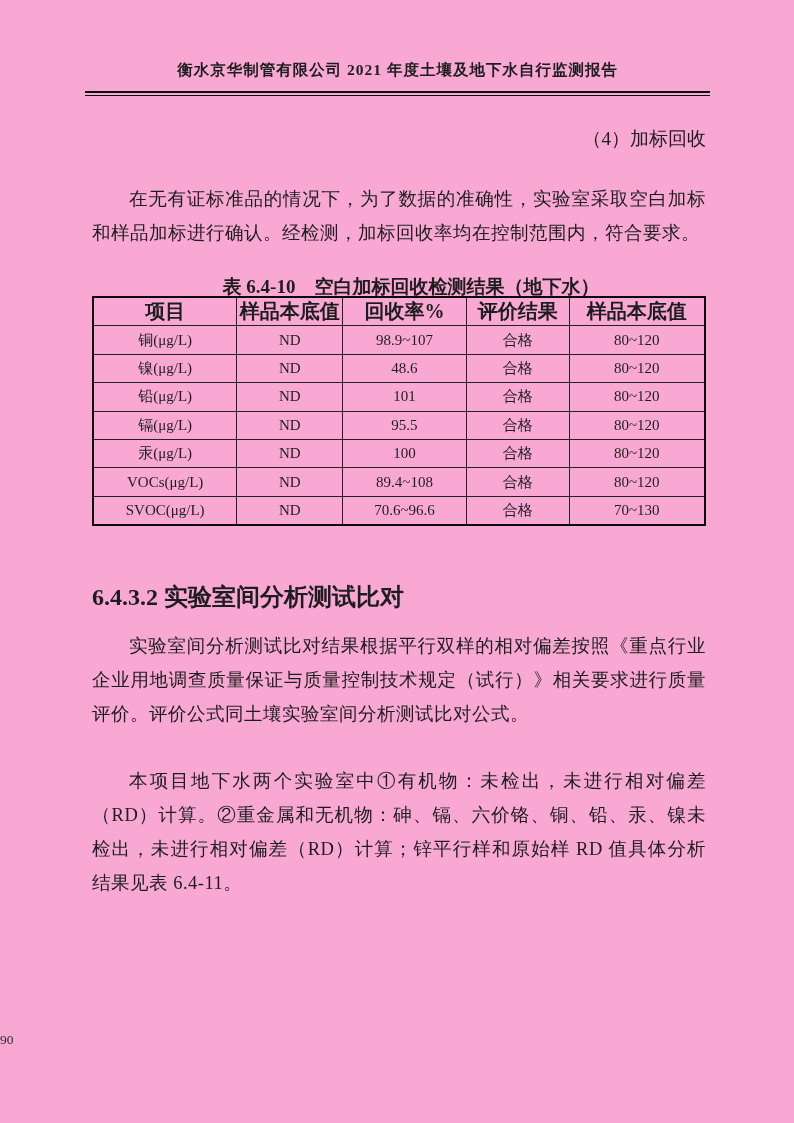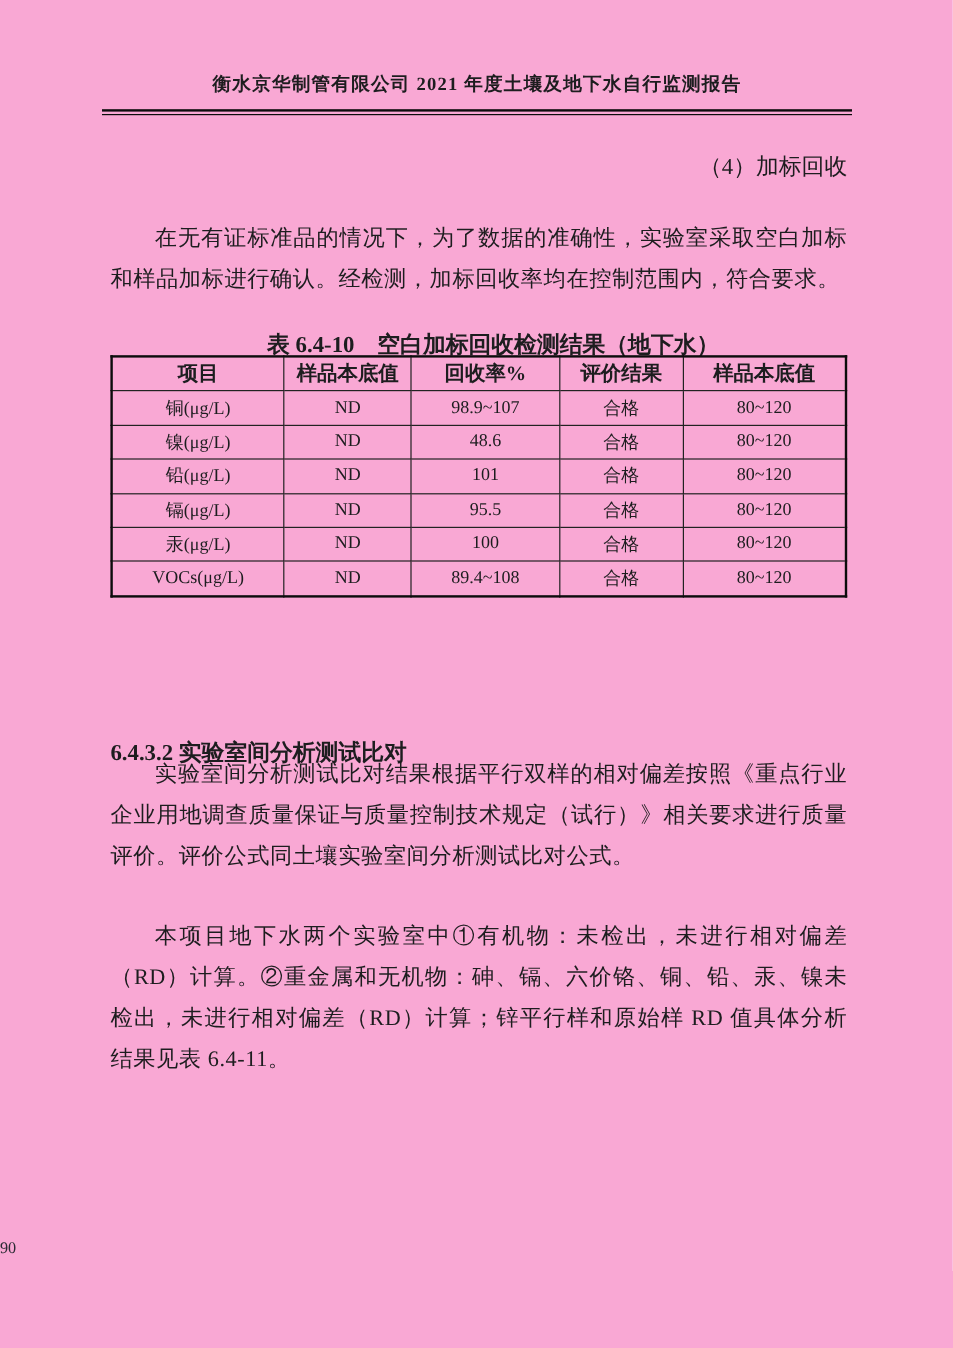--- a/index.html
+++ b/index.html
@@ -77,32 +77,31 @@
   table.result-table th,
   table.result-table td {
     border: 1px solid #222222;
     text-align: center;
     vertical-align: middle;
     padding: 0 2px;
     height: 27.4px;
     overflow: hidden;
     white-space: nowrap;
   }
-  table.result-table th { font-weight: bold; font-size: 17px; border-radius: 11px; }
+  table.result-table th { font-weight: bold; font-size: 20px; border-radius: 11px; }
   col.c1 { width: 23.5%; }
   col.c2 { width: 17.3%; }
   col.c3 { width: 20.2%; }
   col.c4 { width: 16.8%; }
   col.c5 { width: 22.2%; }
   .h-section {
     position: absolute;
     top: 581px; left: 0; width: 100%;
-    font-size: 19px;
+    font-size: 24px;
     font-weight: bold;
-    margin-top: 33px;
   }
   .page-number {
     position: absolute;
     top: 1032px; left: 0; width: 794px;
     font-size: 13.5px;
     color: #2a2a33;
   }
 </style>
 </head>
 <body>
@@ -174,20 +173,27 @@
             <td>合格</td>
             <td>80~120</td>
           </tr>
           <tr>
             <td>VOCs(μg/L)</td>
             <td>ND</td>
             <td>89.4~108</td>
             <td>合格</td>
             <td>80~120</td>
           </tr>
+          <tr>
+            <td>SVOC(μg/L)</td>
+            <td>ND</td>
+            <td>70.6~96.6</td>
+            <td>合格</td>
+            <td>70~130</td>
+          </tr>
         </tbody>
     </table>
 
     <div class="h-section">6.4.3.2 实验室间分析测试比对</div>
 
     <p class="para para2">实验室间分析测试比对结果根据平行双样的相对偏差按照《重点行业企业用地调查质量保证与质量控制技术规定（试行）》相关要求进行质量评价。评价公式同土壤实验室间分析测试比对公式。</p>
 
     <p class="para para3">本项目地下水两个实验室中①有机物：未检出，未进行相对偏差（RD）计算。②重金属和无机物：砷、镉、六价铬、铜、铅、汞、镍未检出，未进行相对偏差（RD）计算；锌平行样和原始样 RD 值具体分析结果见表 6.4-11。</p>
 
   </div>

